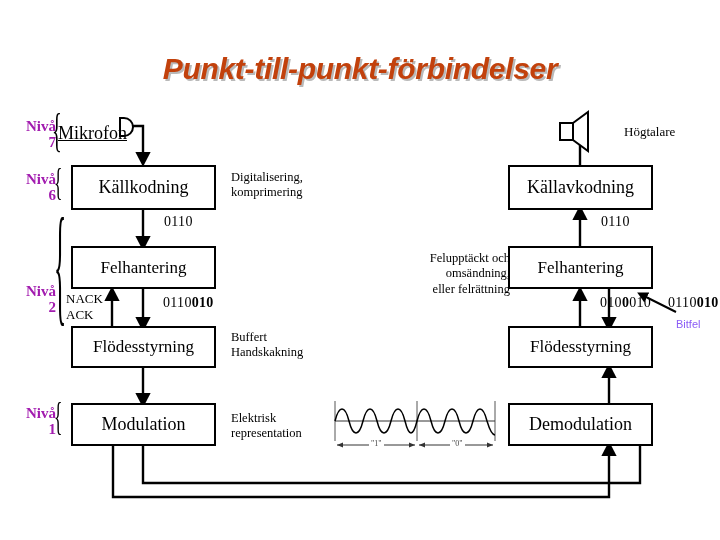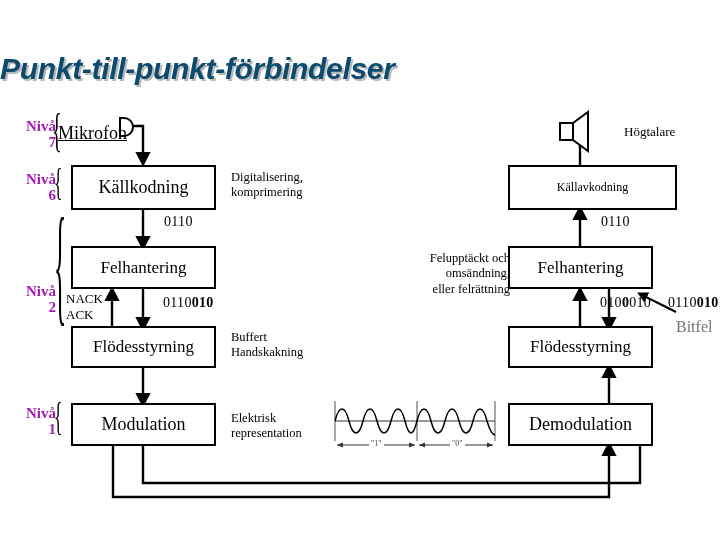--- a/index.html
+++ b/index.html
@@ -9,26 +9,27 @@
     font-family:"Liberation Serif", serif;
     overflow:hidden;
     position:relative;
   }
   #stage{position:absolute;left:0;top:0;width:720px;height:540px;}
 
   
   .title{
     position:absolute;
     left:0; top:52px; width:720px;
+    text-align:center;
     font-family:"Liberation Sans", sans-serif;
     font-weight:bold;
     font-style:italic;
     font-size:30px;
     letter-spacing:-0.3px;
-    color:#0c4a6e;
+    color:#c2410c;
     text-shadow:2px 2px 0 #b9b9b9;
     white-space:nowrap;
   }
 
   
   .box{
     position:absolute;
     border:2px solid #000;
     background:#fff;
     box-sizing:border-box;
@@ -104,23 +105,23 @@
   
   .wavebox{position:absolute;}
   .wavelabel{
     position:absolute;
     font-family:"Liberation Serif", serif;
     font-size:8px;
     color:#444;
   }
   .bitfel{
     position:absolute;
-    font-family:Liberation Serif, serif;
-    font-size:16px;
-    color:#737373;
+    font-family:Liberation Sans, sans-serif;
+    font-size:11px;
+    color:#8b5cf6;
     white-space:nowrap;
   }
   .caption{
     position:absolute;
     font-family:"Liberation Serif", serif;
     font-size:12.5px;
     color:#000;
     white-space:nowrap;
   }
 </style>
@@ -209,21 +210,21 @@
   <div class="brace" style="left:54px;top:406px;font-size:22px;transform:scaleY(1.8) scaleX(0.8);">{</div>
 
   <div class="box" style="left:71px;top:165px;width:145px;height:45px;font-size:18px;">Källkodning</div>
 
   <div class="box" style="left:71px;top:246px;width:145px;height:43px;font-size:17px;">Felhantering</div>
 
   <div class="box" style="left:71px;top:326px;width:145px;height:42px;font-size:17px;">Flödesstyrning</div>
 
   <div class="box" style="left:71px;top:403px;width:145px;height:43px;font-size:18px;">Modulation</div>
 
-  <div class="box" style="left:508px;top:165px;width:169px;height:45px;font-size:12px;">Källavkodning</div>
+  <div class="box" style="left:508px;top:165px;width:145px;height:45px;font-size:18px;">Källavkodning</div>
 
   <div class="box" style="left:508px;top:246px;width:145px;height:43px;font-size:17px;">Felhantering</div>
 
   <div class="box" style="left:508px;top:326px;width:145px;height:42px;font-size:17px;">Flödesstyrning</div>
 
   <div class="box" style="left:508px;top:403px;width:145px;height:43px;font-size:18px;">Demodulation</div>
 
   <div class="note" style="left:231px;top:170px;width:180px;">Digitalisering,
 komprimering</div>
 

